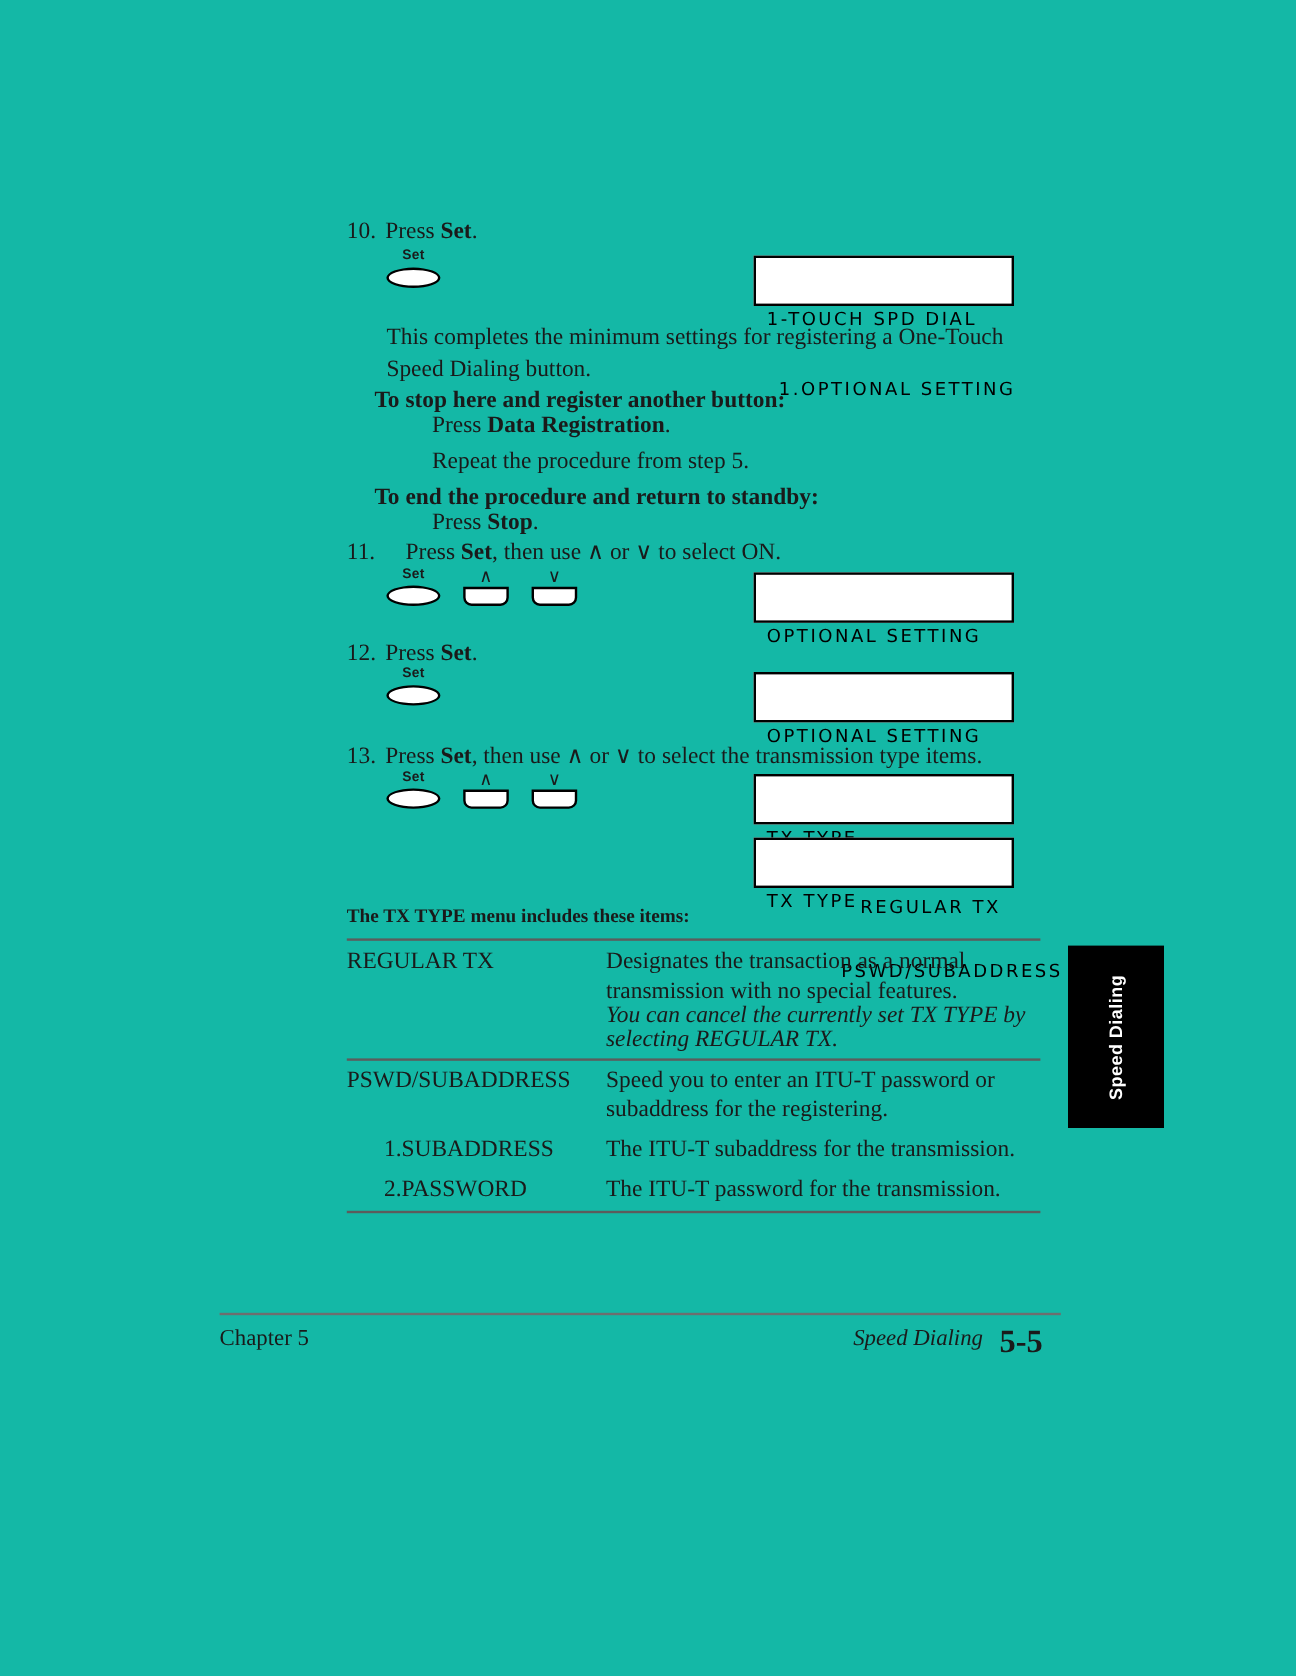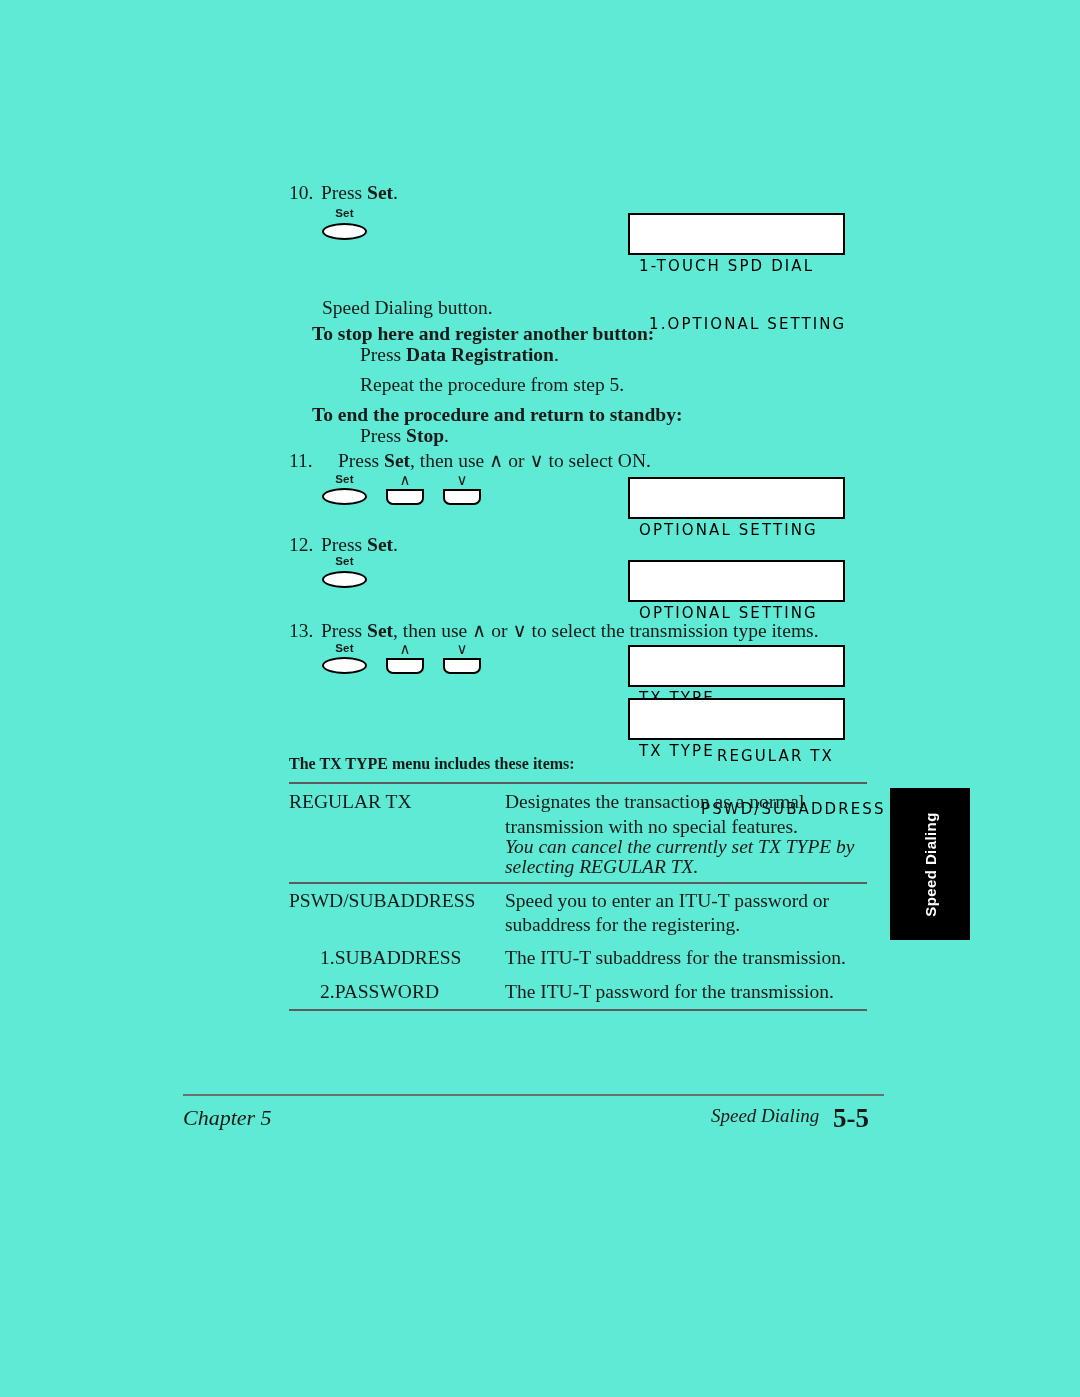--- a/index.html
+++ b/index.html
@@ -11,21 +11,21 @@
     width: 1080px;
     height: 1397px;
     position: relative;
     font-family: "Liberation Serif", serif;
     color: #1a1a1a;
     overflow: hidden;
   }
   .page {
     position: absolute;
     inset: 0;
-    background: #5eead4;
+    background: #14b8a6;
   }
   .bold       { font-weight: bold; }
   .ital       { font-style: italic; }
 
   
   .step {
     position: absolute;
     display: flex;
     align-items: baseline;
     font-size: 19.5px;
@@ -147,22 +147,21 @@
   }
 
   
   .footer-rule {
     position: absolute;
     height: 2px;
     background: #6e6e6e;
   }
   .footer-left {
     position: absolute;
-    font-style: italic;
-    font-size: 22px;
+    font-size: 19px;
   }
   .footer-right {
     position: absolute;
     font-style: italic;
     font-size: 19px;
   }
   .footer-page {
     position: absolute;
     font-weight: bold;
     font-size: 27px;
@@ -183,20 +182,21 @@
       <span class="ctrl-label">Set</span>
       <span class="btn-oval"></span>
     </div>
   </div>
 
   <div class="lcd" style="left:628px; top:213px; width:217px; height:42px;">
     <span class="lcd-line">1-TOUCH SPD DIAL</span>
     <span class="lcd-line indent1">1.OPTIONAL SETTING</span>
   </div>
 
+  <div class="para" style="left:322px; top:269px;">This completes the minimum settings for registering a One-Touch</div>
   <div class="para" style="left:322px; top:295px;">Speed Dialing button.</div>
 
   <div class="para b" style="left:312px; top:321px;">To stop here and register another button:</div>
   <div class="para" style="left:360px; top:342px;"><span>Press </span><span class="bold">Data Registration</span><span>.</span></div>
 
   <div class="para" style="left:360px; top:372px;">Repeat the procedure from step 5.</div>
 
   <div class="para b" style="left:312px; top:402px;">To end the procedure and return to standby:</div>
   <div class="para" style="left:360px; top:423px;"><span>Press </span><span class="bold">Stop</span><span>.</span></div>
 

